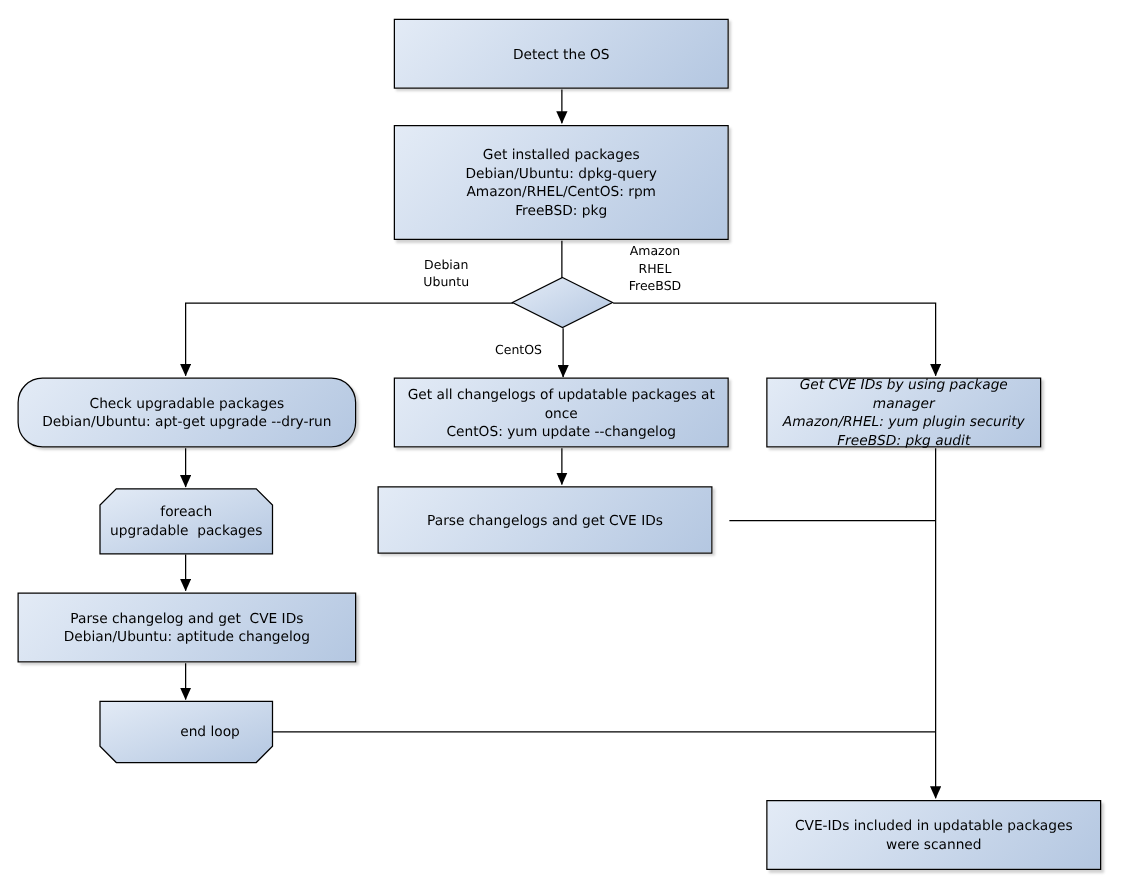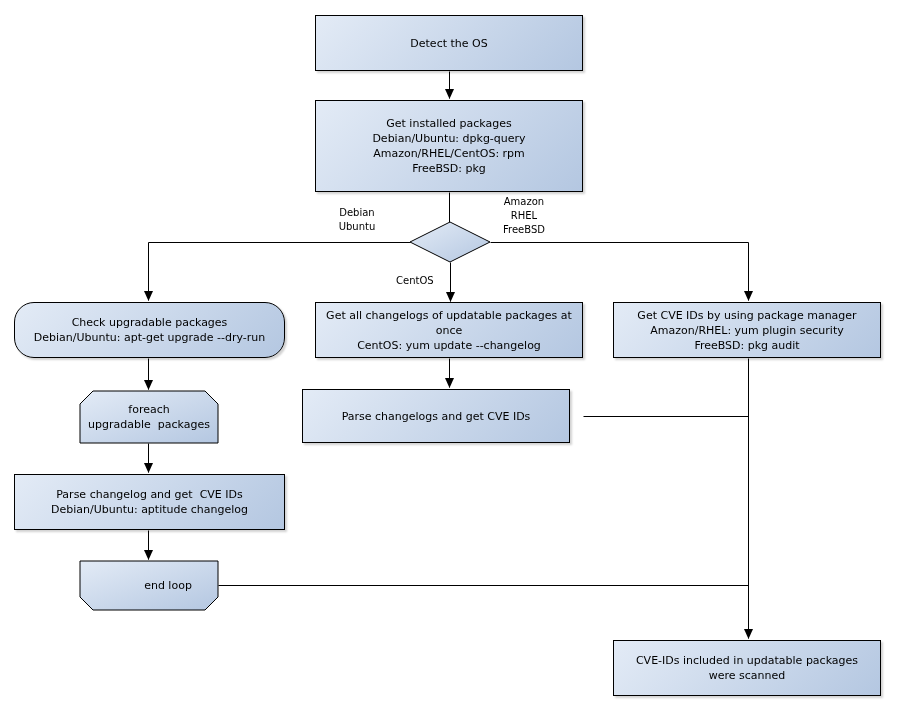--- a/index.html
+++ b/index.html
@@ -96,21 +96,21 @@
   <div class="node" style="left:14px; top:474px; width:271px; height:56px;">Parse changelog and get  CVE IDs
 Debian/Ubuntu: aptitude changelog</div>
 
   <div class="node bare" style="left:96px; top:561px; width:144px; height:49px;">end loop</div>
 
   <div class="node" style="left:315px; top:302px; width:268px; height:56px;">Get all changelogs of updatable packages at once
 CentOS: yum update --changelog</div>
 
   <div class="node" style="left:302px; top:389px; width:268px; height:54px;">Parse changelogs and get CVE IDs</div>
 
-  <div class="node" style="left:613px; top:302px; width:268px; height:56px;">Get CVE IDs by using package manager
+  <div class="node" style="left:613px; top:302px; width:220px; height:56px;font-style:italic;">Get CVE IDs by using package manager
 Amazon/RHEL: yum plugin security
 FreeBSD: pkg audit</div>
 
   <div class="node" style="left:613px; top:640px; width:268px; height:56px;">CVE-IDs included in updatable packages
 were scanned</div>
 
   <div class="edge-label ta-right" style="left:317px; top:206px; width:80px;text-align:center;">Debian
 Ubuntu</div>
 
   <div class="edge-label ta-center" style="left:484px; top:195px; width:80px;">Amazon

